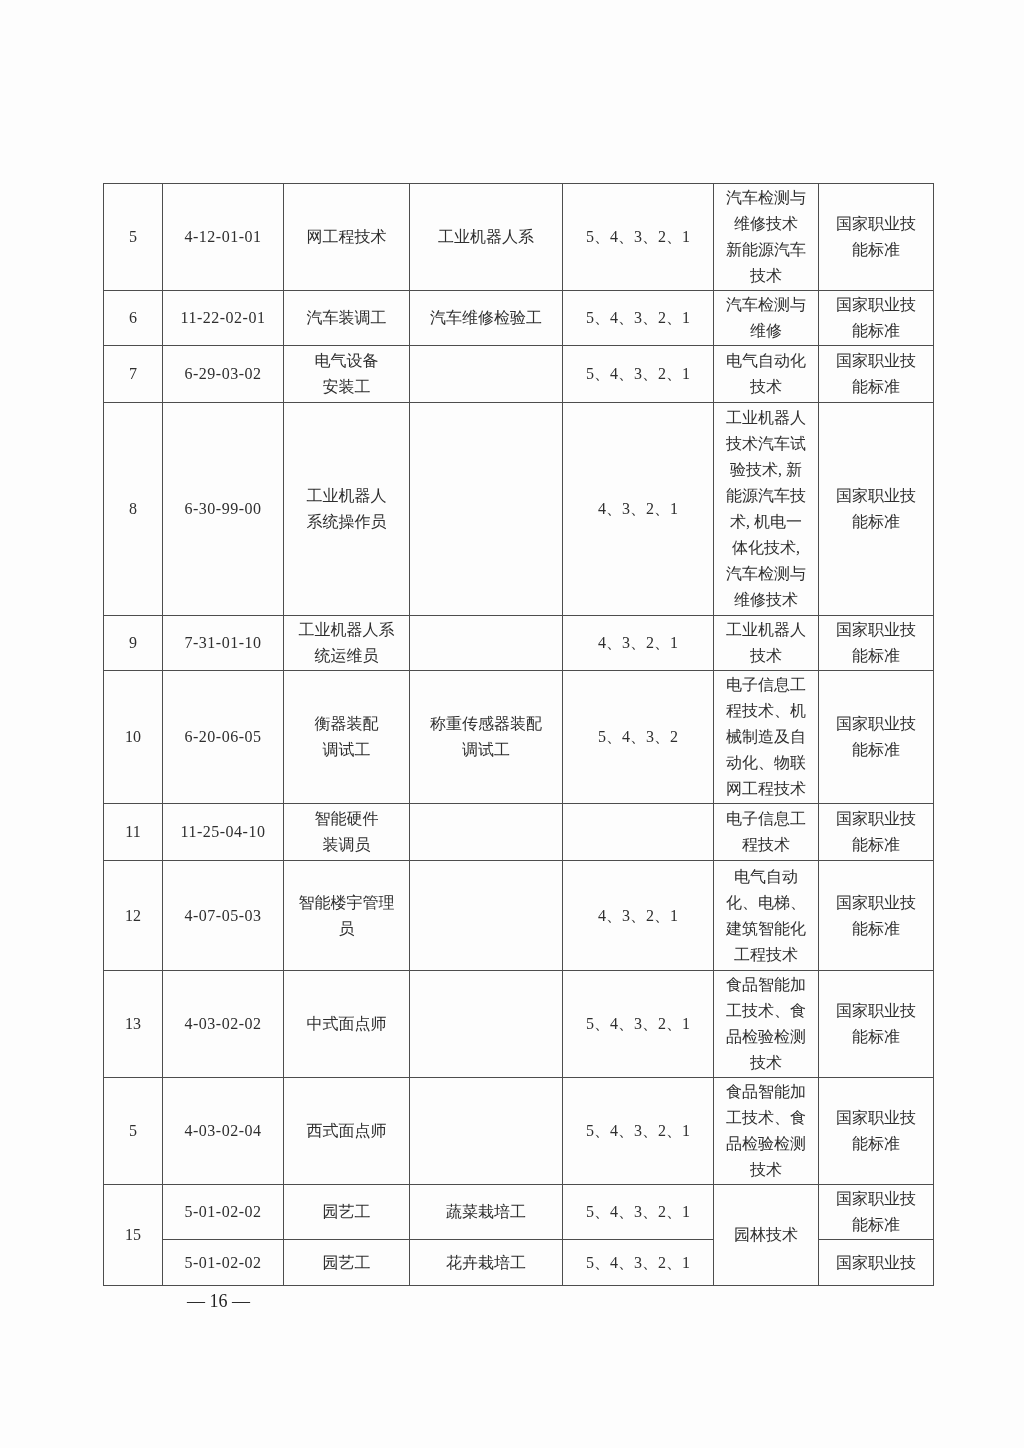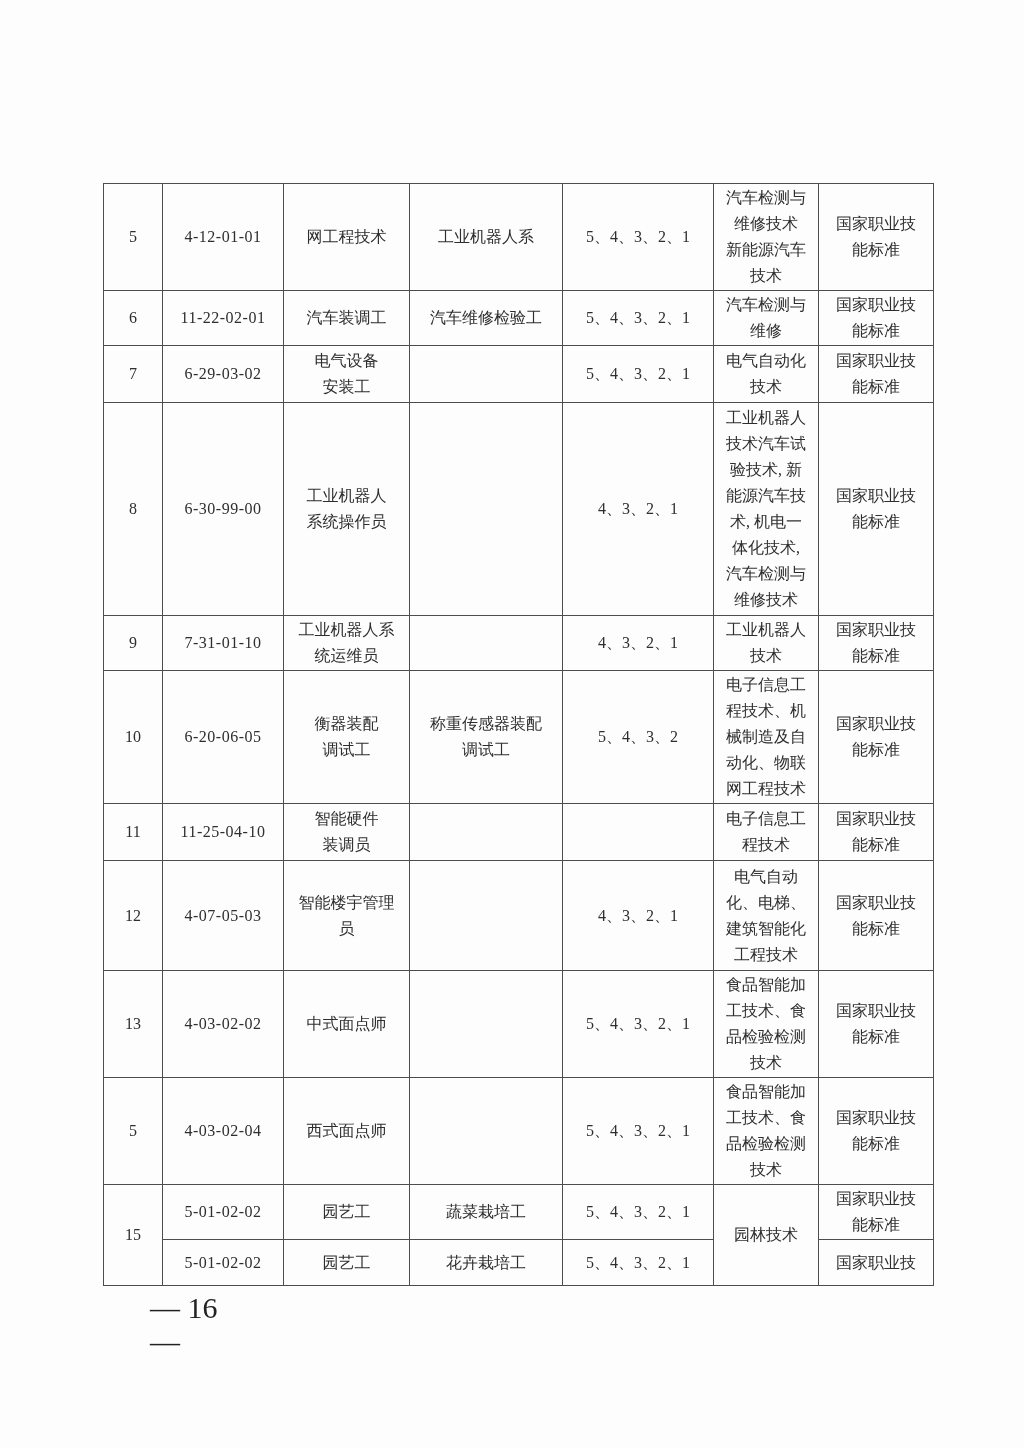--- a/index.html
+++ b/index.html
@@ -33,22 +33,22 @@
     padding: 1px 2px;
     overflow: hidden;
     word-break: break-all;
   }
   td.c-code { letter-spacing: 0.5px; }
   .page-number {
     position: absolute;
     left: 150px;
     top: 1291px;
     width: 100px;
-    text-align: left;
-    font-size: 30px;
+    text-align: right;
+    font-size: 18px;
     color: #222;
   }
 </style>
 </head>
 <body>
 
 <table class="doc-table">
   <colgroup>
     <col style="width:59px">
     <col style="width:121px">

